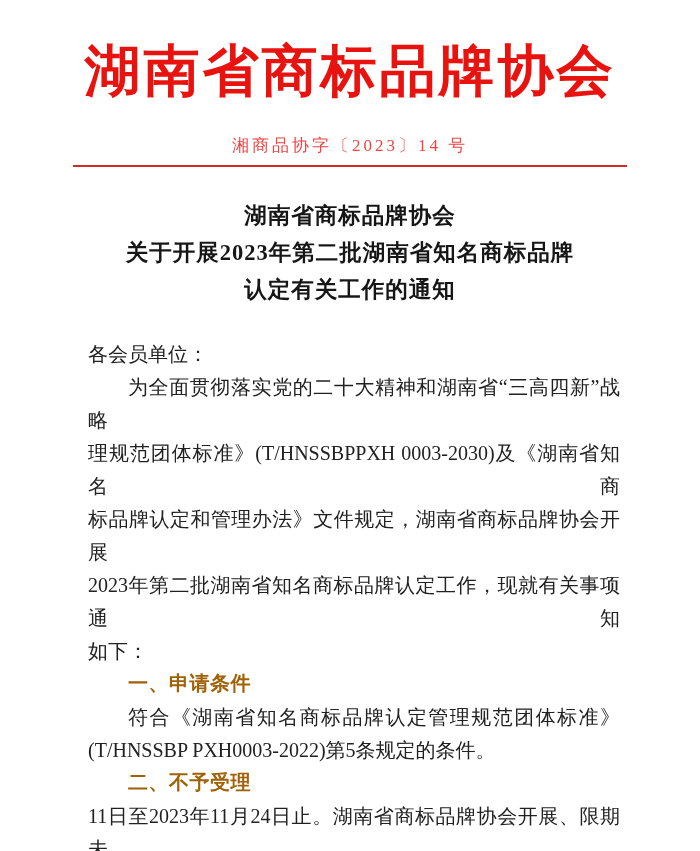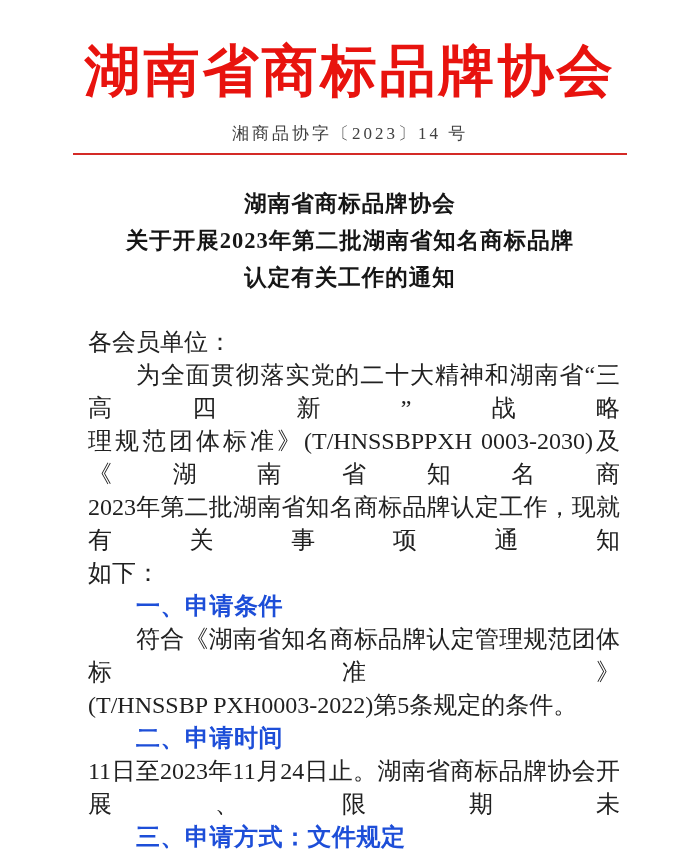--- a/index.html
+++ b/index.html
@@ -26,26 +26,26 @@
     text-align: center;
     font-size: 56px;
     line-height: 74px;
     font-weight: bold;
     letter-spacing: 3px;
     color: #e8130e;
     font-family: "Liberation Serif", "DejaVu Serif", serif;
     white-space: nowrap;
   }
   .doc-number {
-    margin-top: 14px;
+    margin-top: 26px;
     text-align: center;
     font-size: 17px;
     line-height: 24px;
     letter-spacing: 3px;
-    color: #404040;
+    color: #ef4444;
   }
   .red-divider {
     width: 554px;
     margin: 7px auto 0 auto;
     border: none;
     border-top: 2px solid #d42a26;
     height: 0;
   }
   
   .doc-title {
@@ -56,38 +56,38 @@
     font-weight: bold;
     color: #161616;
     letter-spacing: 1px;
   }
   
   .body-block {
     margin-top: 30px;
     padding: 0 80px 0 88px;
   }
   .bline {
-    font-size: 24px;
+    font-size: 20px;
     line-height: 33px;
     color: #212121;
     white-space: nowrap;
   }
   .bline.just {
     white-space: normal;
     text-align: justify;
     text-align-last: justify;
     text-justify: inter-character;
   }
   .bline.ind {
     text-indent: 2em;
   }
   .bline.hd {
-    font-family: Liberation Serif, serif;
+    font-family: Liberation Mono, monospace;
     font-weight: bold;
-    color: #1d4ed8;
+    color: #a16207;
     letter-spacing: 0.5px;
   }
 </style>
 </head>
 <body style="color: rgb(33, 33, 33); background: rgb(255, 255, 255);">
 
 <div class="page">
 
   <div class="org-name" style="color: rgb(232, 19, 14);">湖南省商标品牌协会</div>
 
@@ -98,23 +98,24 @@
   <div class="doc-title">
     <div>湖南省商标品牌协会</div>
     <div>关于开展2023年第二批湖南省知名商标品牌</div>
     <div>认定有关工作的通知</div>
   </div>
 
   <div class="body-block">
       <div class="bline">各会员单位：</div>
       <div class="bline ind just">为全面贯彻落实党的二十大精神和湖南省“三高四新”战略</div>
       <div class="bline just">理规范团体标准》(T/HNSSBPPXH 0003-2030)及《湖南省知名商</div>
+      <div class="bline just">标品牌认定和管理办法》文件规定，湖南省商标品牌协会开展</div>
       <div class="bline just">2023年第二批湖南省知名商标品牌认定工作，现就有关事项通知</div>
       <div class="bline">如下：</div>
       <div class="bline ind hd">一、申请条件</div>
       <div class="bline ind just">符合《湖南省知名商标品牌认定管理规范团体标准》</div>
       <div class="bline">(T/HNSSBP PXH0003-2022)第5条规定的条件。</div>
-      <div class="bline ind hd">二、申请时间</div>
+      <div class="bline ind hd">二、不予受理</div>
       <div class="bline just">11日至2023年11月24日止。湖南省商标品牌协会开展、限期未</div>
       <div class="bline ind hd">三、申请方式：文件规定</div>
     </div>
 
 </div>
 
 </body></html>

